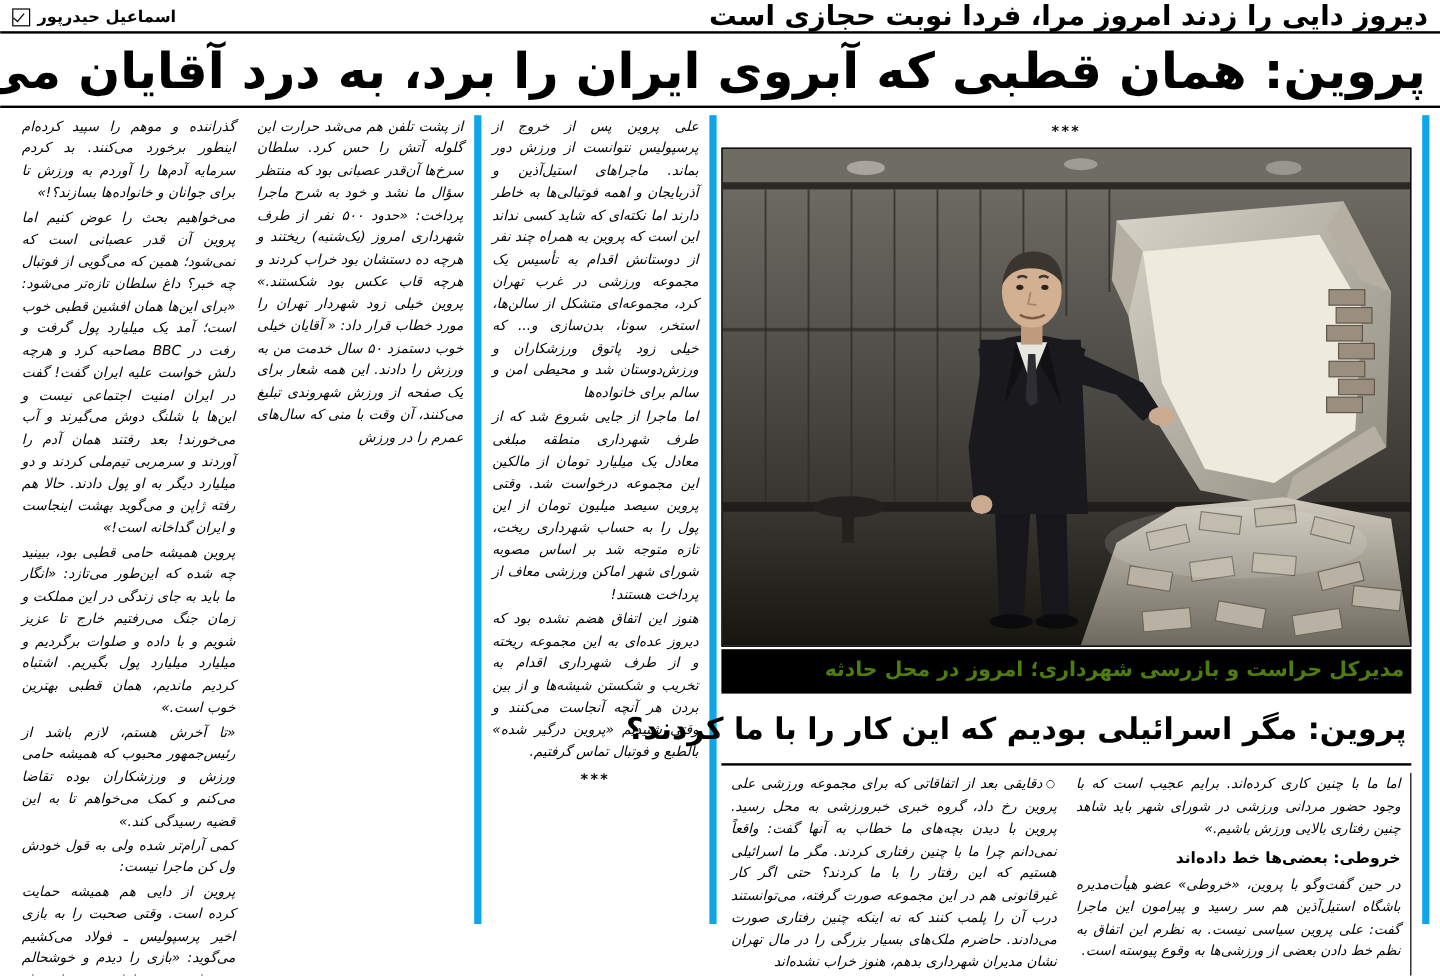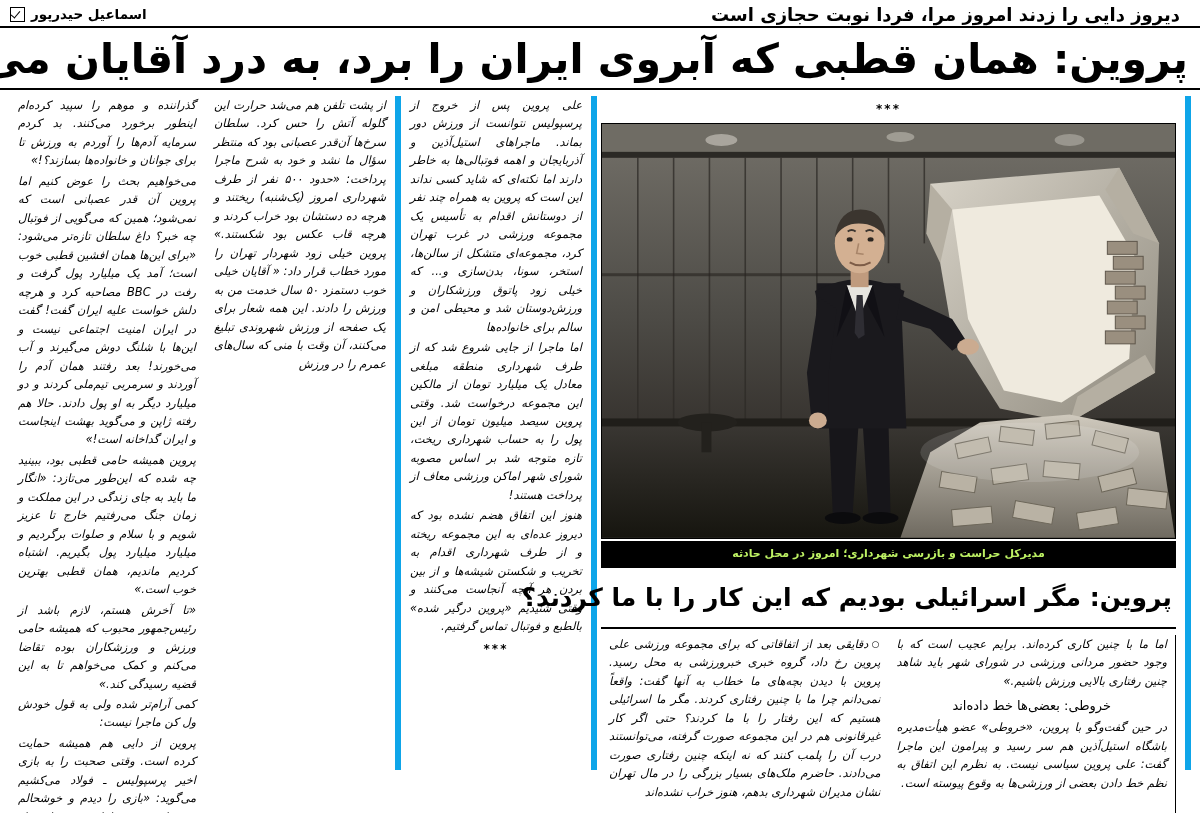--- a/index.html
+++ b/index.html
@@ -23,21 +23,21 @@
     padding: 0;
   }
 
   
   .topbar {
     display: flex;
     flex-direction: row-reverse;
     align-items: center;
     justify-content: space-between;
     height: 28px;
-    padding: 2px 20px 0 10px;
+    padding: 2px 10px 0 10px;
     box-sizing: border-box;
     border-bottom: 2px solid #000;
   }
   .topbar-byline {
     display: flex;
     flex-direction: row-reverse;
     align-items: center;
     gap: 6px;
     font-size: 13.5px;
     font-weight: bold;
@@ -56,21 +56,21 @@
     position: absolute;
     left: 2px;
     top: 1px;
     width: 4px;
     height: 8px;
     border: solid #000;
     border-width: 0 1.6px 1.6px 0;
     transform: rotate(40deg);
   }
   .topbar-kicker {
-    font-size: 18px;
+    font-size: 23px;
     font-weight: bold;
     letter-spacing: -0.2px;
     white-space: nowrap;
     margin-left: 103px;
   }
 
   
   .headline-wrap {
     padding: 6px 12px 4px 12px;
     border-bottom: 2px solid #000;
@@ -122,41 +122,40 @@
     margin: 4px 0 4px 0;
     font-size: 12px;
   }
   .bullet-para::before {
     content: "\25CB";
     font-size: 9px;
     margin-left: 3px;
     vertical-align: 1px;
   }
   .subhead {
-    font-weight: normal;
+    font-weight: bold;
     font-size: 13px;
     margin: 5px 0 2px 0;
-    text-align: center;
+    text-align: right;
   }
   .photo-frame {
     width: 100%;
     height: 416px;
     border: 1px solid #000;
     box-sizing: border-box;
     overflow: hidden;
     position: relative;
     background: #4a4a46;
   }
   .photo-canvas { position: absolute; inset: 0; }
 
   .caption-bar {
     background: #000;
-    color: #bef264;
-    text-align: center;
-    font-size: 11px;
+    color: #4d7c0f;
+    font-size: 17px;
     font-weight: bold;
     padding: 4px 6px 5px 6px;
     margin-top: 2px;
   }
   .sub-headline {
     font-size: 25px;
     font-weight: bold;
     text-align: center;
     padding: 10px 4px 8px 4px;
     border-bottom: 2px solid #000;
@@ -195,21 +194,21 @@
 
   <div class="headline-wrap">
     <div class="headline">پروین: همان قطبی که آبروی ایران را برد، به درد آقایان می‌خورد</div>
   </div>
 
   <div class="content">
 
     <div class="col col-1">
       <p>گذراننده و موهم را سپید کرده‌ام اینطور برخورد می‌کنند. بد کردم سرمایه آدم‌ها را آوردم به ورزش تا برای جوانان و خانواده‌ها بسازند؟!»</p>
       <p>می‌خواهیم بحث را عوض کنیم اما پروین آن قدر عصبانی است که نمی‌شود؛ همین که می‌گویی از فوتبال چه خبر؟ داغ سلطان تازه‌تر می‌شود: «برای این‌ها همان افشین قطبی خوب است؛ آمد یک میلیارد پول گرفت و رفت در BBC مصاحبه کرد و هرچه دلش خواست علیه ایران گفت! گفت در ایران امنیت اجتماعی نیست و این‌ها با شلنگ دوش می‌گیرند و آب می‌خورند! بعد رفتند همان آدم را آوردند و سرمربی تیم‌ملی کردند و دو میلیارد دیگر به او پول دادند. حالا هم رفته ژاپن و می‌گوید بهشت اینجاست و ایران گدا‌خانه است!»</p>
-      <p>پروین همیشه حامی قطبی بود، ببینید چه شده که این‌طور می‌تازد: «انگار ما باید به جای زندگی در این مملکت و زمان جنگ می‌رفتیم خارج تا عزیز شویم و با سلام و صلوات برگردیم و میلیارد میلیارد پول بگیریم. اشتباه کردیم ماندیم، همان قطبی بهترین خوب است.»</p>
+      <p>پروین همیشه حامی قطبی بود، ببینید چه شده که این‌طور می‌تازد: «انگار ما باید به جای زندگی در این مملکت و زمان جنگ می‌رفتیم خارج تا عزیز شویم و با داده و صلوات برگردیم و میلیارد میلیارد پول بگیریم. اشتباه کردیم ماندیم، همان قطبی بهترین خوب است.»</p>
       <p>«تا آخرش هستم، لازم باشد از رئیس‌جمهور محبوب که همیشه حامی ورزش و ورزشکاران بوده تقاضا می‌کنم و کمک می‌خواهم تا به این قضیه رسیدگی کند.»</p>
       <p>کمی آرام‌تر شده ولی به قول خودش ول کن ماجرا نیست:</p>
       <p>پروین از دایی هم همیشه حمایت کرده است. وقتی صحبت را به بازی اخیر پرسپولیس ـ فولاد می‌کشیم می‌گوید: «بازی را دیدم و خوشحالم پرسپولیس برد اما شرم دارم از برخورد با دایی. از همه آن چیزهایی که سرش آوردند. کی می‌خواست تمام شود؟ علی دایی بی‌تردید یکی از همه افتخارآفرینان این مملکت بوده و آورده و هر جای دنیا بود برایش سرودند می‌شکستند. اینجا یک بوقچی به خودش اجازه می‌دهد دست روی او بلند کند و حرمتش را بشکند.»</p>
 
     </div>
 
     <div class="col col-2">
       <p>از پشت تلفن هم می‌شد حرارت این گلوله آتش را حس کرد. سلطان سرخ‌ها آن‌قدر عصبانی بود که منتظر سؤال ما نشد و خود به شرح ماجرا پرداخت: «حدود ۵۰۰ نفر از طرف شهرداری امروز (یک‌شنبه) ریختند و هرچه ده دستشان بود خراب کردند و هرچه قاب عکس بود شکستند.» پروین خیلی زود شهردار تهران را مورد خطاب قرار داد: « آقایان خیلی خوب دستمزد ۵۰ سال خدمت من به ورزش را دادند. این همه شعار برای یک صفحه از ورزش شهروندی تبلیغ می‌کنند، آن وقت با منی که سال‌های عمرم را در ورزش</p>
     </div>
 

